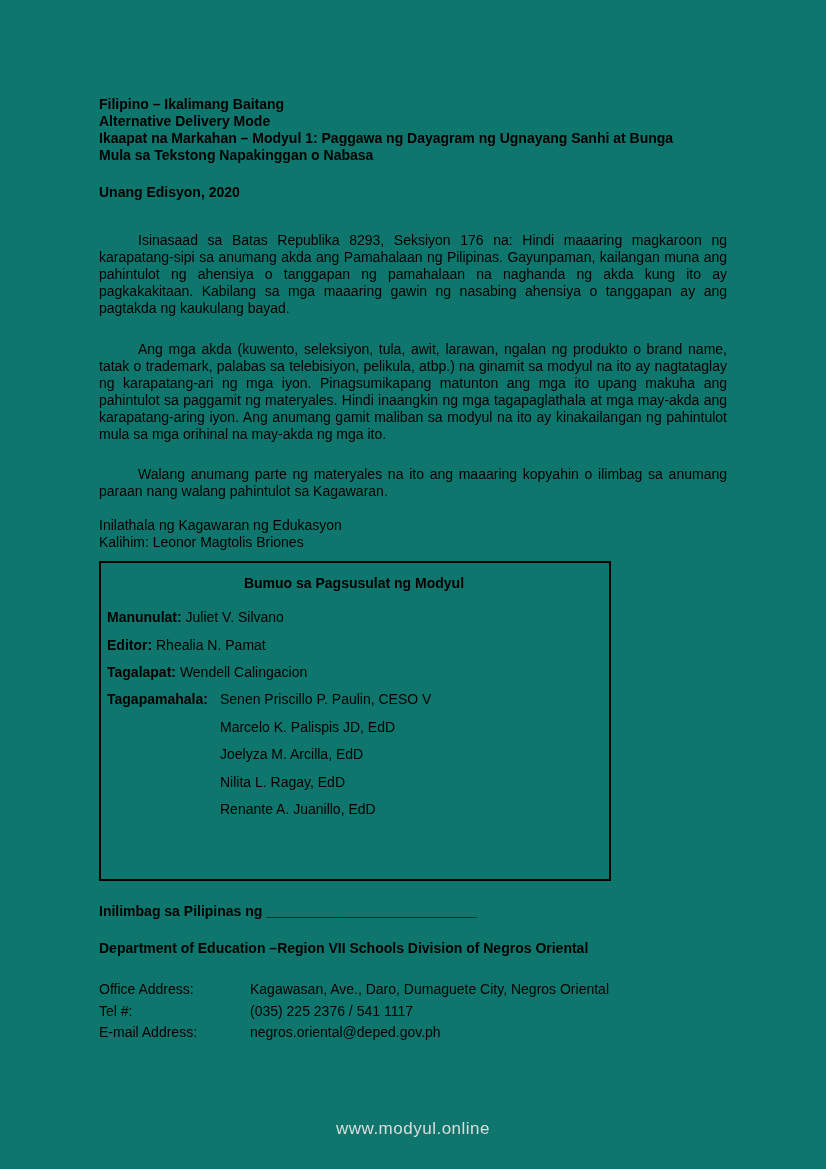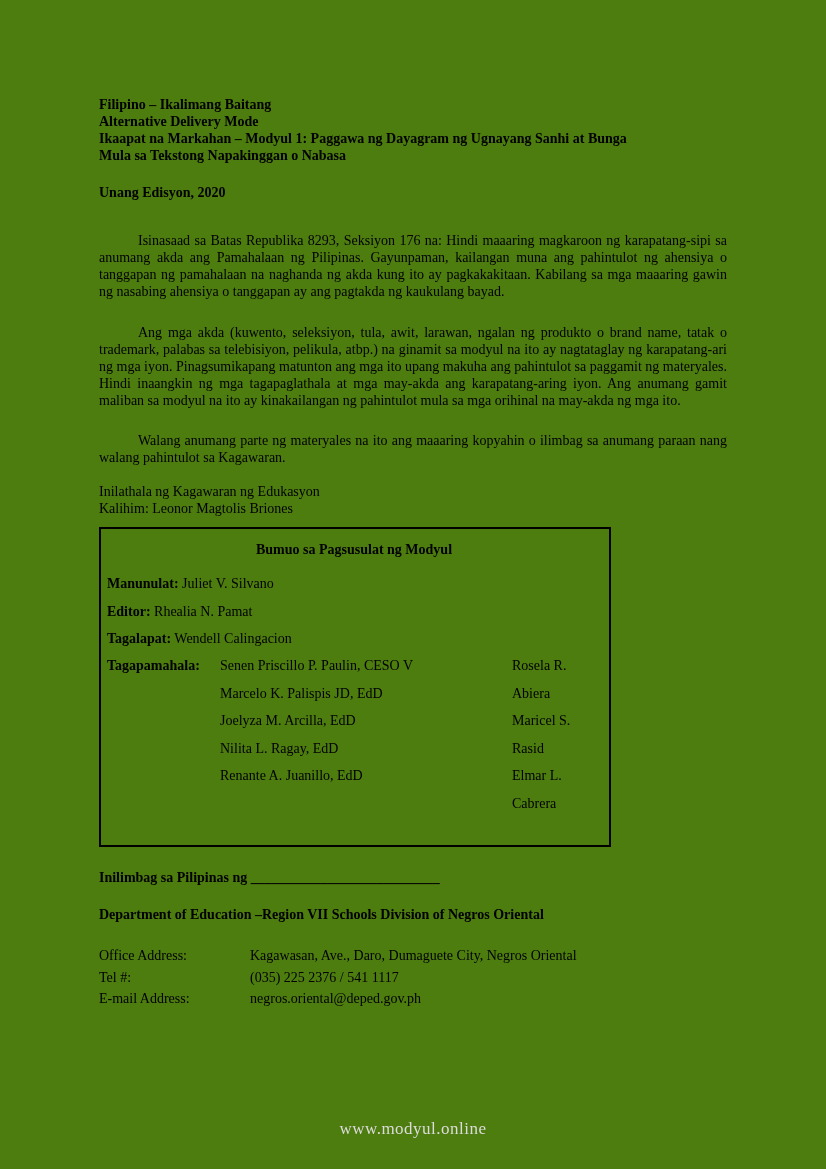--- a/index.html
+++ b/index.html
@@ -4,22 +4,22 @@
 <style>
   html, body {
     margin: 0;
     padding: 0;
     background: #ffffff;
   }
   .page {
     position: relative;
     width: 826px;
     height: 1169px;
-    background: #4d7c0f;
-    font-family: Liberation Serif, serif;
+    background: #0f766e;
+    font-family: Liberation Sans, sans-serif;
     font-size: 14px;
     line-height: 17px;
     color: #000000;
     overflow: hidden;
   }
   .content {
     position: absolute;
     left: 99px;
     top: 96px;
     width: 628px;
@@ -118,25 +118,20 @@
 
       <div class="mgmt">
         <div class="mgmt-label">Tagapamahala:</div>
         <div class="mgmt-col1">
           <div>Senen Priscillo P. Paulin, CESO V</div>
           <div>Marcelo K. Palispis JD, EdD</div>
           <div>Joelyza M. Arcilla, EdD</div>
           <div>Nilita L. Ragay, EdD</div>
           <div>Renante A. Juanillo, EdD</div>
         </div>
-        <div class="mgmt-col2">
-          <div>Rosela R. Abiera</div>
-          <div>Maricel S. Rasid</div>
-          <div>Elmar L. Cabrera</div>
-        </div>
       </div>
     </div>
 
     <div class="printed-line">Inilimbag sa Pilipinas ng ___________________________</div>
 
     <div class="department-line">Department of Education –Region VII Schools Division of Negros Oriental</div>
 
     <div class="contact-block">
       <div class="contact-row">
         <span>Office Address:</span>

